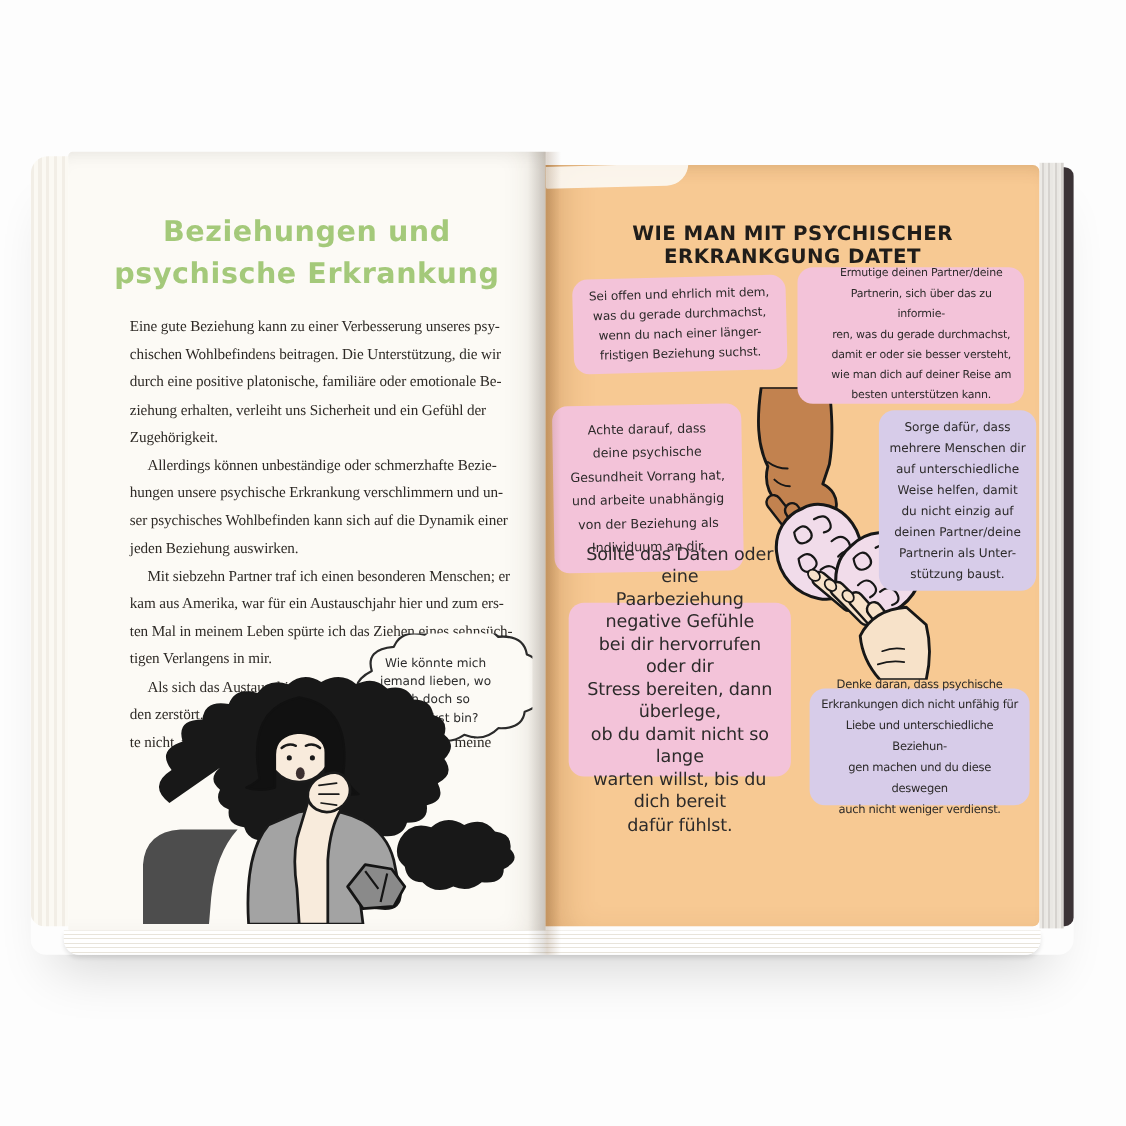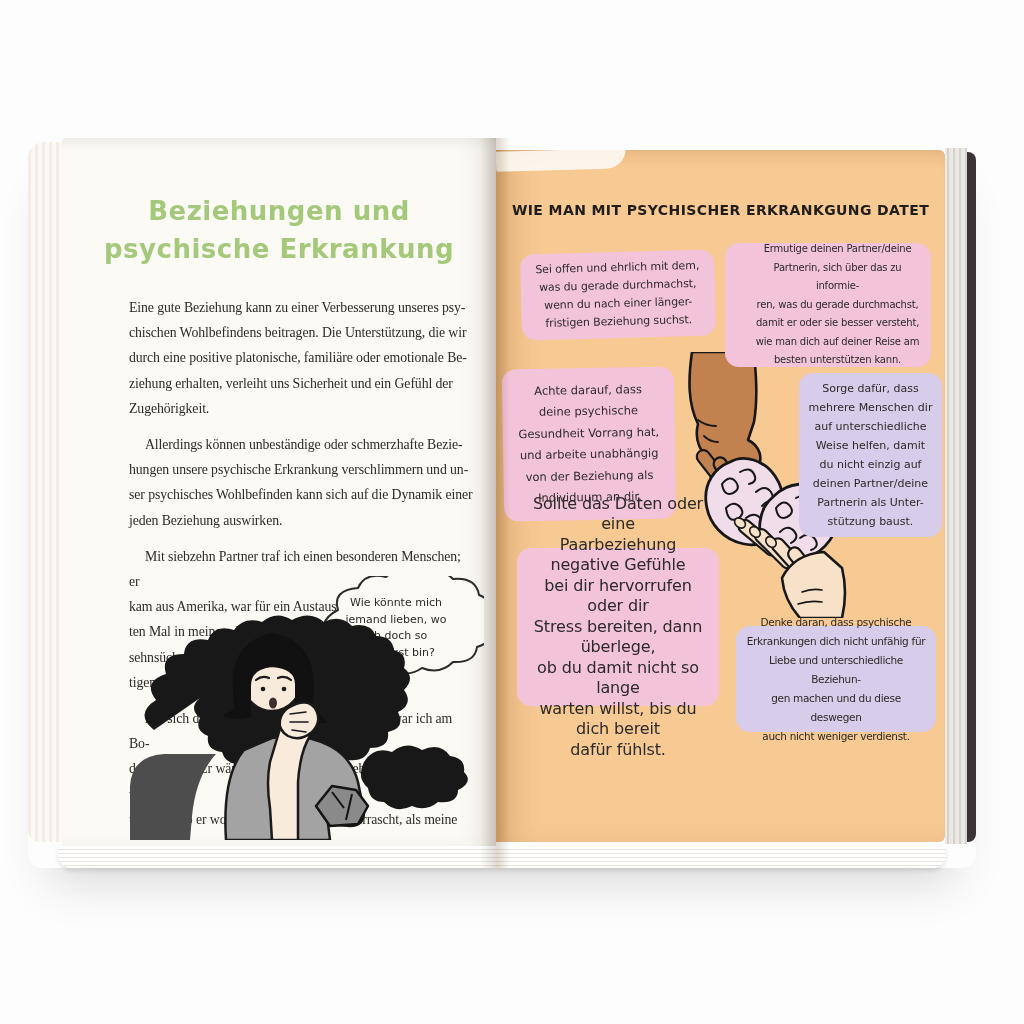--- a/index.html
+++ b/index.html
@@ -30,36 +30,36 @@
   .bottom-stack{position:absolute;left:30px;bottom:0;width:888px;height:22px;
       background:repeating-linear-gradient(to bottom,#ffffff 0 3px,#e8e4db 3px 4px);
       border-radius:0 0 14px 14px;box-shadow:0 3px 4px rgba(0,0,0,.10);}
   .preline{white-space:pre-line;}
   
   .chapter-heading{position:absolute;left:0;top:54px;width:100%;text-align:center;
       color:#A4C97A;font-weight:bold;font-size:26px;line-height:38px;letter-spacing:.5px;}
   .body-text{position:absolute;left:56px;top:146px;width:366px;
       font-family:"Liberation Serif",serif;font-size:13.8px;line-height:25.2px;color:#2E2A26;
       letter-spacing:-0.1px;}
-  .body-text p{margin:11px;}
+  .body-text p{margin:0;}
   .body-text p.indent{text-indent:16px;}
   
   .thought{position:absolute;left:246px;top:438px;width:176px;height:104px;}
   .thought svg{position:absolute;left:0;top:0;}
   .thought-text{position:absolute;left:12px;top:12px;right:12px;bottom:12px;
       display:flex;align-items:center;justify-content:center;text-align:center;
       font-size:11px;line-height:16.5px;color:#2b2b2b;}
   .tdot{position:absolute;border:1.6px solid #2b2b2b;background:#FCFAF5;border-radius:50%;}
   .tdot.d1{left:304px;top:536px;width:9px;height:9px;}
   .tdot.d2{left:288px;top:549px;width:7px;height:7px;}
   .tdot.d3{left:270px;top:559px;width:5px;height:5px;}
   .person-illo{position:absolute;left:58px;top:472px;width:374px;height:230px;}
   
   .rp-header{position:absolute;left:0;top:52px;width:100%;text-align:center;
-      font-weight:bold;font-size:14px;letter-spacing:.4px;color:#201d1a;}
+      font-weight:bold;font-size:18px;letter-spacing:.4px;color:#201d1a;}
   .bubble{position:absolute;border-radius:14px;box-sizing:border-box;z-index:3;
       display:flex;align-items:center;justify-content:center;text-align:center;
       color:#2c2a2a;padding:6px 9px;}
   .bubble.pink{background:#F3C3D9;}
   .bubble.lav{background:#D7CCE9;}
   .b1{left:25px;top:102px;width:194px;height:86px;font-size:11px;line-height:18px;letter-spacing:-.1px;transform:rotate(-1.5deg);}
   .b2{left:229px;top:93px;width:206px;height:124px;font-size:10px;line-height:18.5px;letter-spacing:-.2px;padding-left:28px;}
   .b3{left:7px;top:218px;width:172px;height:152px;font-size:11.5px;line-height:21.5px;transform:rotate(-1deg);}
   .b4{left:303px;top:223px;width:143px;height:164px;font-size:11px;line-height:19px;}
   .b5{left:21px;top:398px;width:202px;height:158px;font-size:16px;line-height:20.5px;letter-spacing:-.15px;}

